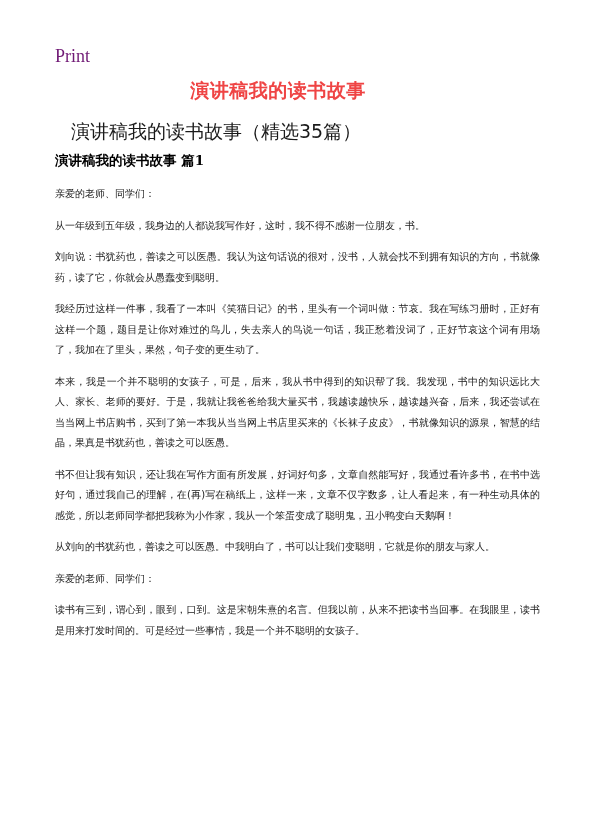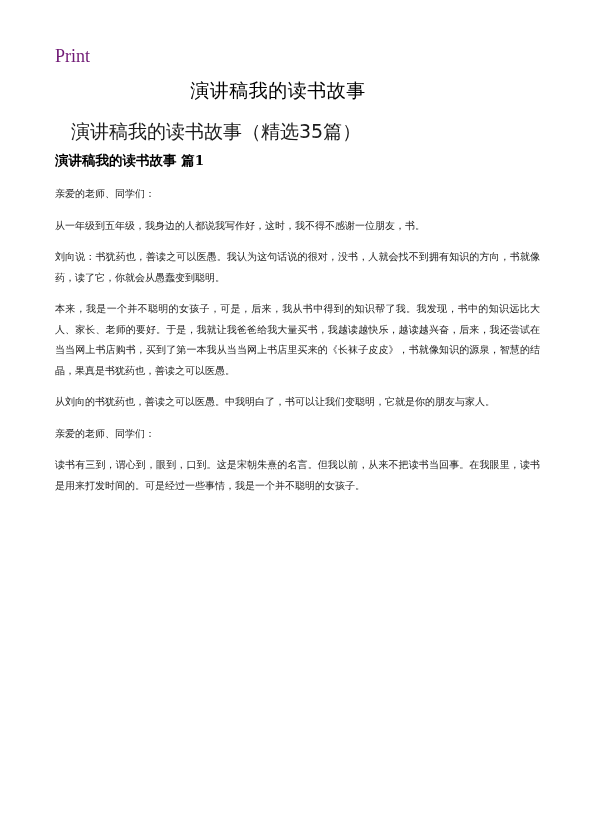--- a/index.html
+++ b/index.html
@@ -9,21 +9,21 @@
       color: #111;
     }
     .page { position: absolute; left: 55px; top: 0; width: 485px; }
     .print {
       position: absolute; top: 46px; left: 0;
       font-family: Liberation Serif, serif;
       font-size: 18px; color: #701a75;
     }
     .title {
       position: absolute; top: 78px; left: -55px; width: 556px; text-align: center;
-      font-size: 19px; font-weight: normal; margin: 0; color: #000000;
+      font-size: 19px; font-weight: bold; margin: 0; color: #ef4444;
       letter-spacing: 0.5px;
     }
     .subtitle { position: absolute; top: 119px; left: 16px; font-size: 19px; color: #1a1a1a; }
     .flow { position: absolute; top: 150px; left: 0; width: 485px; }
     .h2 {
       font-family: "DejaVu Serif", "Liberation Serif", serif;
       font-weight: bold; font-size: 13.5px; margin: 0 0 14px 0; line-height: 20px; color: #000;
     }
     .p {
       font-size: 10px; line-height: 20.5px; margin: 0 0 11px 0; color: #1a1a1a;
@@ -37,21 +37,23 @@
   <div class="print">Print</div>
   <h1 class="title">演讲稿我的读书故事</h1>
   <div class="subtitle">演讲稿我的读书故事（精选35篇）</div>
 
   <div class="flow">
     <section>
       <div class="h2">演讲稿我的读书故事 篇1</div>
       <p class="p">亲爱的老师、同学们：</p>
       <p class="p">从一年级到五年级，我身边的人都说我写作好，这时，我不得不感谢一位朋友，书。</p>
       <p class="p">刘向说：书犹药也，善读之可以医愚。我认为这句话说的很对，没书，人就会找不到拥有知识的方向，书就像药，读了它，你就会从愚蠢变到聪明。</p>
+      <p class="p">我经历过这样一件事，我看了一本叫《笑猫日记》的书，里头有一个词叫做：节哀。我在写练习册时，正好有这样一个题，题目是让你对难过的鸟儿，失去亲人的鸟说一句话，我正愁着没词了，正好节哀这个词有用场了，我加在了里头，果然，句子变的更生动了。</p>
       <p class="p">本来，我是一个并不聪明的女孩子，可是，后来，我从书中得到的知识帮了我。我发现，书中的知识远比大人、家长、老师的要好。于是，我就让我爸爸给我大量买书，我越读越快乐，越读越兴奋，后来，我还尝试在当当网上书店购书，买到了第一本我从当当网上书店里买来的《长袜子皮皮》，书就像知识的源泉，智慧的结晶，果真是书犹药也，善读之可以医愚。</p>
+      <p class="p">书不但让我有知识，还让我在写作方面有所发展，好词好句多，文章自然能写好，我通过看许多书，在书中选好句，通过我自己的理解，在(再)写在稿纸上，这样一来，文章不仅字数多，让人看起来，有一种生动具体的感觉，所以老师同学都把我称为小作家，我从一个笨蛋变成了聪明鬼，丑小鸭变白天鹅啊！</p>
       <p class="p">从刘向的书犹药也，善读之可以医愚。中我明白了，书可以让我们变聪明，它就是你的朋友与家人。</p>
     </section>
     <section>
       <p class="p">亲爱的老师、同学们：</p>
       <p class="p">读书有三到，谓心到，眼到，口到。这是宋朝朱熹的名言。但我以前，从来不把读书当回事。在我眼里，读书是用来打发时间的。可是经过一些事情，我是一个并不聪明的女孩子。</p>
     </section>
   </div>
 </div>
 
 </body></html>

